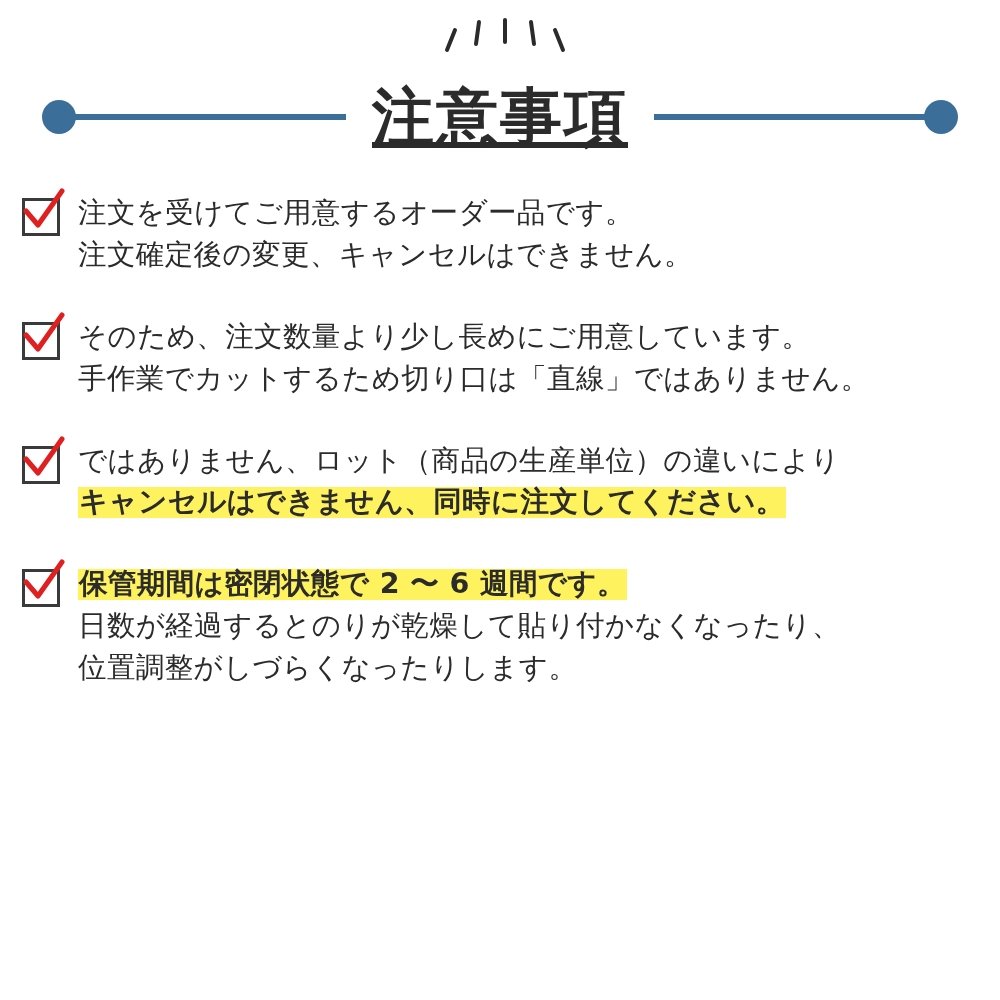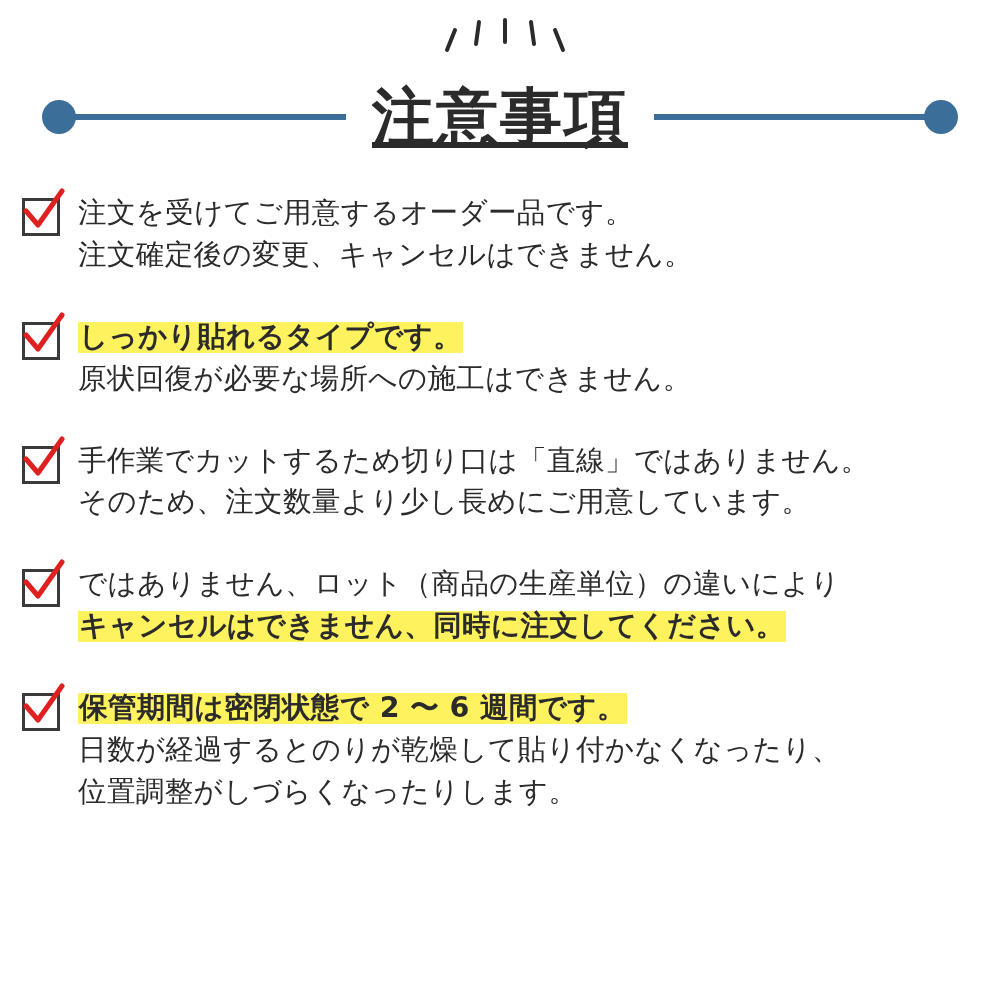--- a/index.html
+++ b/index.html
@@ -174,43 +174,31 @@
         <svg viewBox="0 0 48 48">
             <path d="M8 22 L20 36 L44 2" fill="none" stroke="#e02020" stroke-width="5" stroke-linecap="round" stroke-linejoin="round"></path>
           </svg>
       </div>
       <div class="lines">
         <div class="line"><span>注文を受けてご用意するオーダー品です。</span></div>
         <div class="line"><span>注文確定後の変更、キャンセルはできません。</span></div>
       </div>
     </div>
 
-    <div class="notice-item">
-      <div class="check-box">
-        <span class="box"></span>
-        <svg viewBox="0 0 48 48">
-            <path d="M8 22 L20 36 L44 2" fill="none" stroke="#e02020" stroke-width="5" stroke-linecap="round" stroke-linejoin="round"></path>
-          </svg>
-      </div>
-      <div class="lines">
-        <div class="line bold"><span class="hl">しっかり貼れるタイプです。</span></div>
-        <div class="line"><span>原状回復が必要な場所への施工はできません。</span></div>
-      </div>
-    </div>
-
-    <div class="notice-item">
-      <div class="check-box">
-        <span class="box"></span>
-        <svg viewBox="0 0 48 48">
-            <path d="M8 22 L20 36 L44 2" fill="none" stroke="#e02020" stroke-width="5" stroke-linecap="round" stroke-linejoin="round"></path>
-          </svg>
-      </div>
-      <div class="lines">
+
+    <div class="notice-item">
+      <div class="check-box">
+        <span class="box"></span>
+        <svg viewBox="0 0 48 48">
+            <path d="M8 22 L20 36 L44 2" fill="none" stroke="#e02020" stroke-width="5" stroke-linecap="round" stroke-linejoin="round"></path>
+          </svg>
+      </div>
+      <div class="lines">
+        <div class="line"><span>そのため、注文数量より少し長めにご用意しています。</span></div>
         <div class="line"><span>手作業でカットするため切り口は「直線」ではありません。</span></div>
-        <div class="line"><span>そのため、注文数量より少し長めにご用意しています。</span></div>
       </div>
     </div>
 
     <div class="notice-item">
       <div class="check-box">
         <span class="box"></span>
         <svg viewBox="0 0 48 48">
             <path d="M8 22 L20 36 L44 2" fill="none" stroke="#e02020" stroke-width="5" stroke-linecap="round" stroke-linejoin="round"></path>
           </svg>
       </div>

